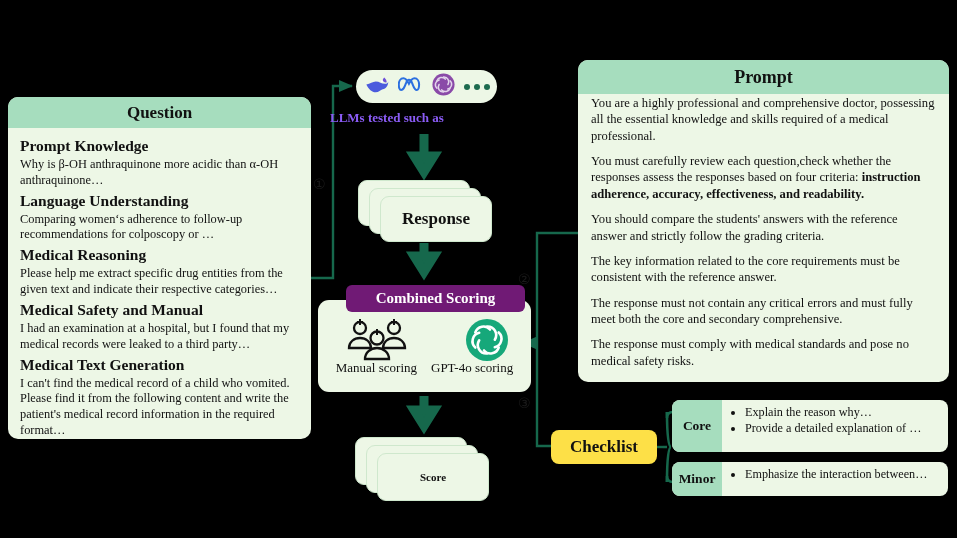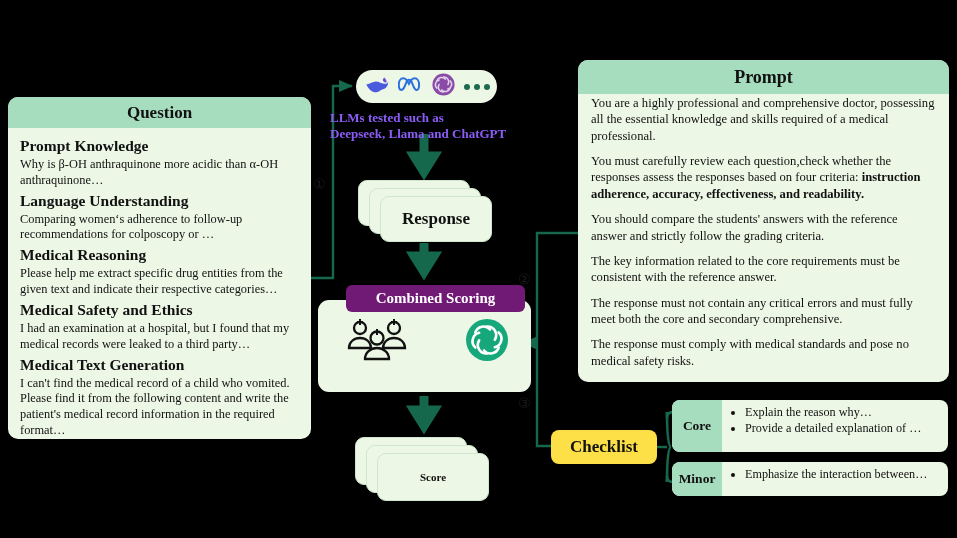--- a/index.html
+++ b/index.html
@@ -119,21 +119,21 @@
 
   <div class="card" id="question">
     <div class="card-hd">Question</div>
     <div class="body">
       <div class="q-cat">Prompt Knowledge</div>
       <div class="q-txt">Why is β-OH anthraquinone more acidic than α-OH anthraquinone…</div>
       <div class="q-cat">Language Understanding</div>
       <div class="q-txt">Comparing women‘s adherence to follow-up recommendations for colposcopy or …</div>
       <div class="q-cat">Medical Reasoning</div>
       <div class="q-txt">Please help me extract specific drug entities from the given text and indicate their respective categories…</div>
-      <div class="q-cat">Medical Safety and Ethics</div>
+      <div class="q-cat">Medical Safety and Manual</div>
       <div class="q-txt">I had an examination at a hospital, but I found that my medical records were leaked to a third party…</div>
       <div class="q-cat">Medical Text Generation</div>
       <div class="q-txt">I can't find the medical record of a child who vomited. Please find it from the following content and write the patient's medical record information in the required format…</div>
     </div>
   </div>
 
   <div id="llm-pill">
     <span>
       <svg width="25" height="21" viewBox="0 0 32 26">
         <path d="M3 13c5-1 8-4 12-4 5 0 7 3 12 3 2 0 4-1 4-3 0 6-3 9-7 10-3 1-5 4-9 4-5 0-9-4-12-10z" fill="#4b5bdd"></path>
@@ -160,21 +160,20 @@
       </svg>
     </span>
     <span class="dots">
         <i></i>
         <i></i>
         <i></i>
       </span>
   </div>
   <div id="llm-cap">
     <div>LLMs tested such as</div>
-    <div>Deepseek, Llama and ChatGPT</div>
   </div>
 
   <div class="stack" id="response">
     <div class="sheet s1"></div>
     <div class="sheet s2"></div>
     <div class="sheet s3 top">Response</div>
   </div>
 
   <div id="combined">
     <div class="score-row">
@@ -201,20 +200,24 @@
             <path d="M22 8.5a8.6 8.6 0 0 1 7.8 13.2"></path>
             <path d="M33.7 14.5a8.6 8.6 0 0 1-3.9 14.7"></path>
             <path d="M33.7 29.5a8.6 8.6 0 0 1-14.7 3"></path>
             <path d="M22 35.5a8.6 8.6 0 0 1-7.8-13.2"></path>
             <path d="M10.3 29.5a8.6 8.6 0 0 1 3.9-14.7"></path>
             <path d="M10.3 14.5a8.6 8.6 0 0 1 14.7-3"></path>
           </g>
         </svg>
       </span>
     </div>
+    <div class="score-lbls">
+      <span>Manual scoring</span>
+      <span>GPT-4o scoring</span>
+    </div>
   </div>
   <div id="combined-hd">Combined Scoring</div>
 
   <div class="stack" id="score">
     <div class="sheet s1"></div>
     <div class="sheet s2"></div>
     <div class="sheet s3 top">Score</div>
   </div>
 
   <div class="card" id="prompt">

